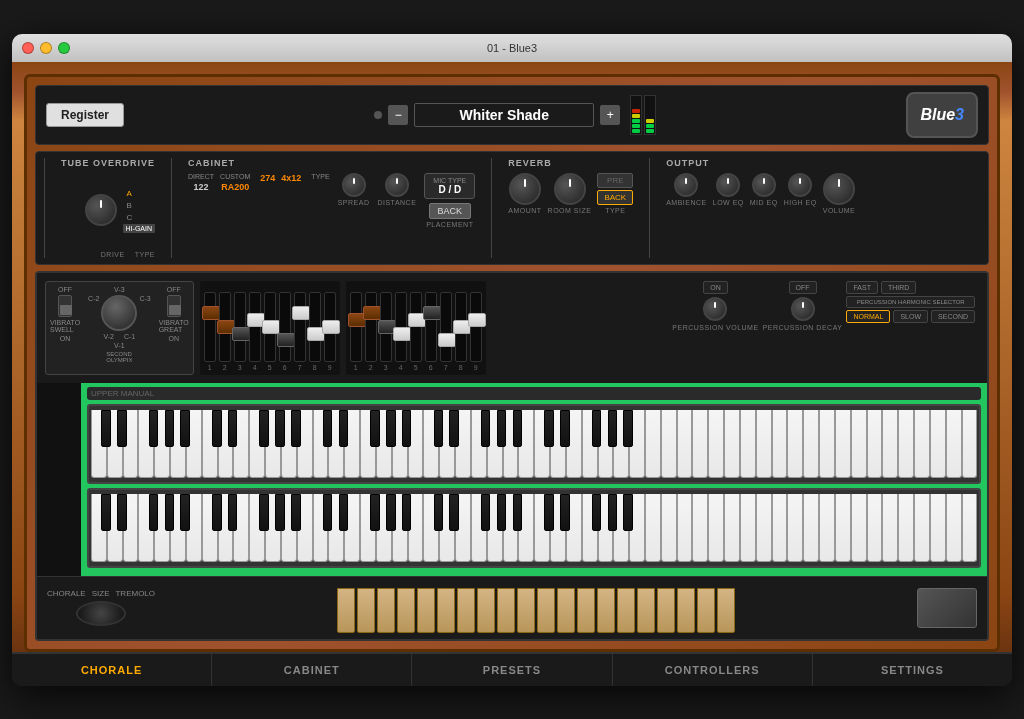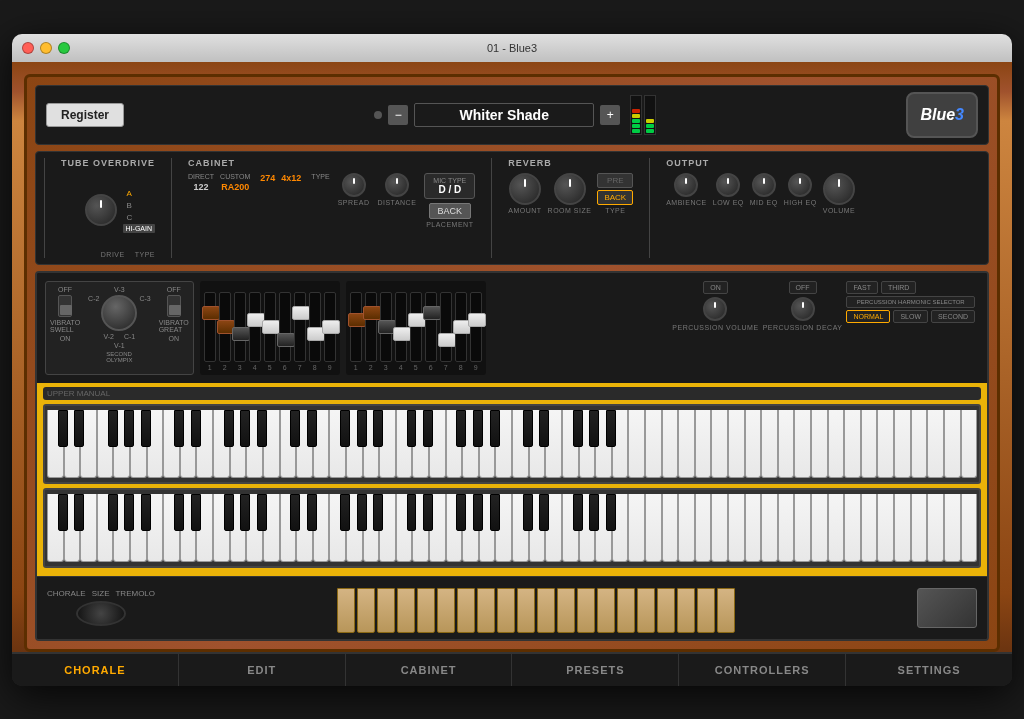--- a/index.html
+++ b/index.html
@@ -292,22 +292,23 @@
     .drawbar-handle.brown { background: linear-gradient(180deg, #8B4513, #5C2E00); border: 1px solid #A0522D; }
     .drawbar-handle.black { background: linear-gradient(180deg, #555, #222); border: 1px solid #666; }
     .drawbar-handle.white { background: linear-gradient(180deg, #eee, #ccc); border: 1px solid #aaa; }
     .drawbar-number {
       color: #666;
       font-size: 7px;
     }
 
     
     .keyboards-area {
-      background: #eab308;
+      background: #22c55e;
       padding: 4px 6px;
+      margin-left: 44px;
     }
     .keyboard {
       background: #333;
       border: 2px solid #444;
       border-radius: 3px;
       padding: 4px 2px;
       margin-bottom: 4px;
       position: relative;
       height: 80px;
       overflow: hidden;
@@ -1014,19 +1015,18 @@
 
           <div style="width:60px;height:40px;background:linear-gradient(135deg,#555,#333);border-radius:3px;border:1px solid #666;"></div>
         </div>
       </div>
 
     </div>
   </div>
 
   <div class="bottom-nav">
     <div class="nav-item active">CHORALE</div>
-    <div class="nav-item">EDIT</div>
     <div class="nav-item">CABINET</div>
     <div class="nav-item">PRESETS</div>
     <div class="nav-item">CONTROLLERS</div>
     <div class="nav-item">SETTINGS</div>
   </div>
 </div>
 
 </body></html>

